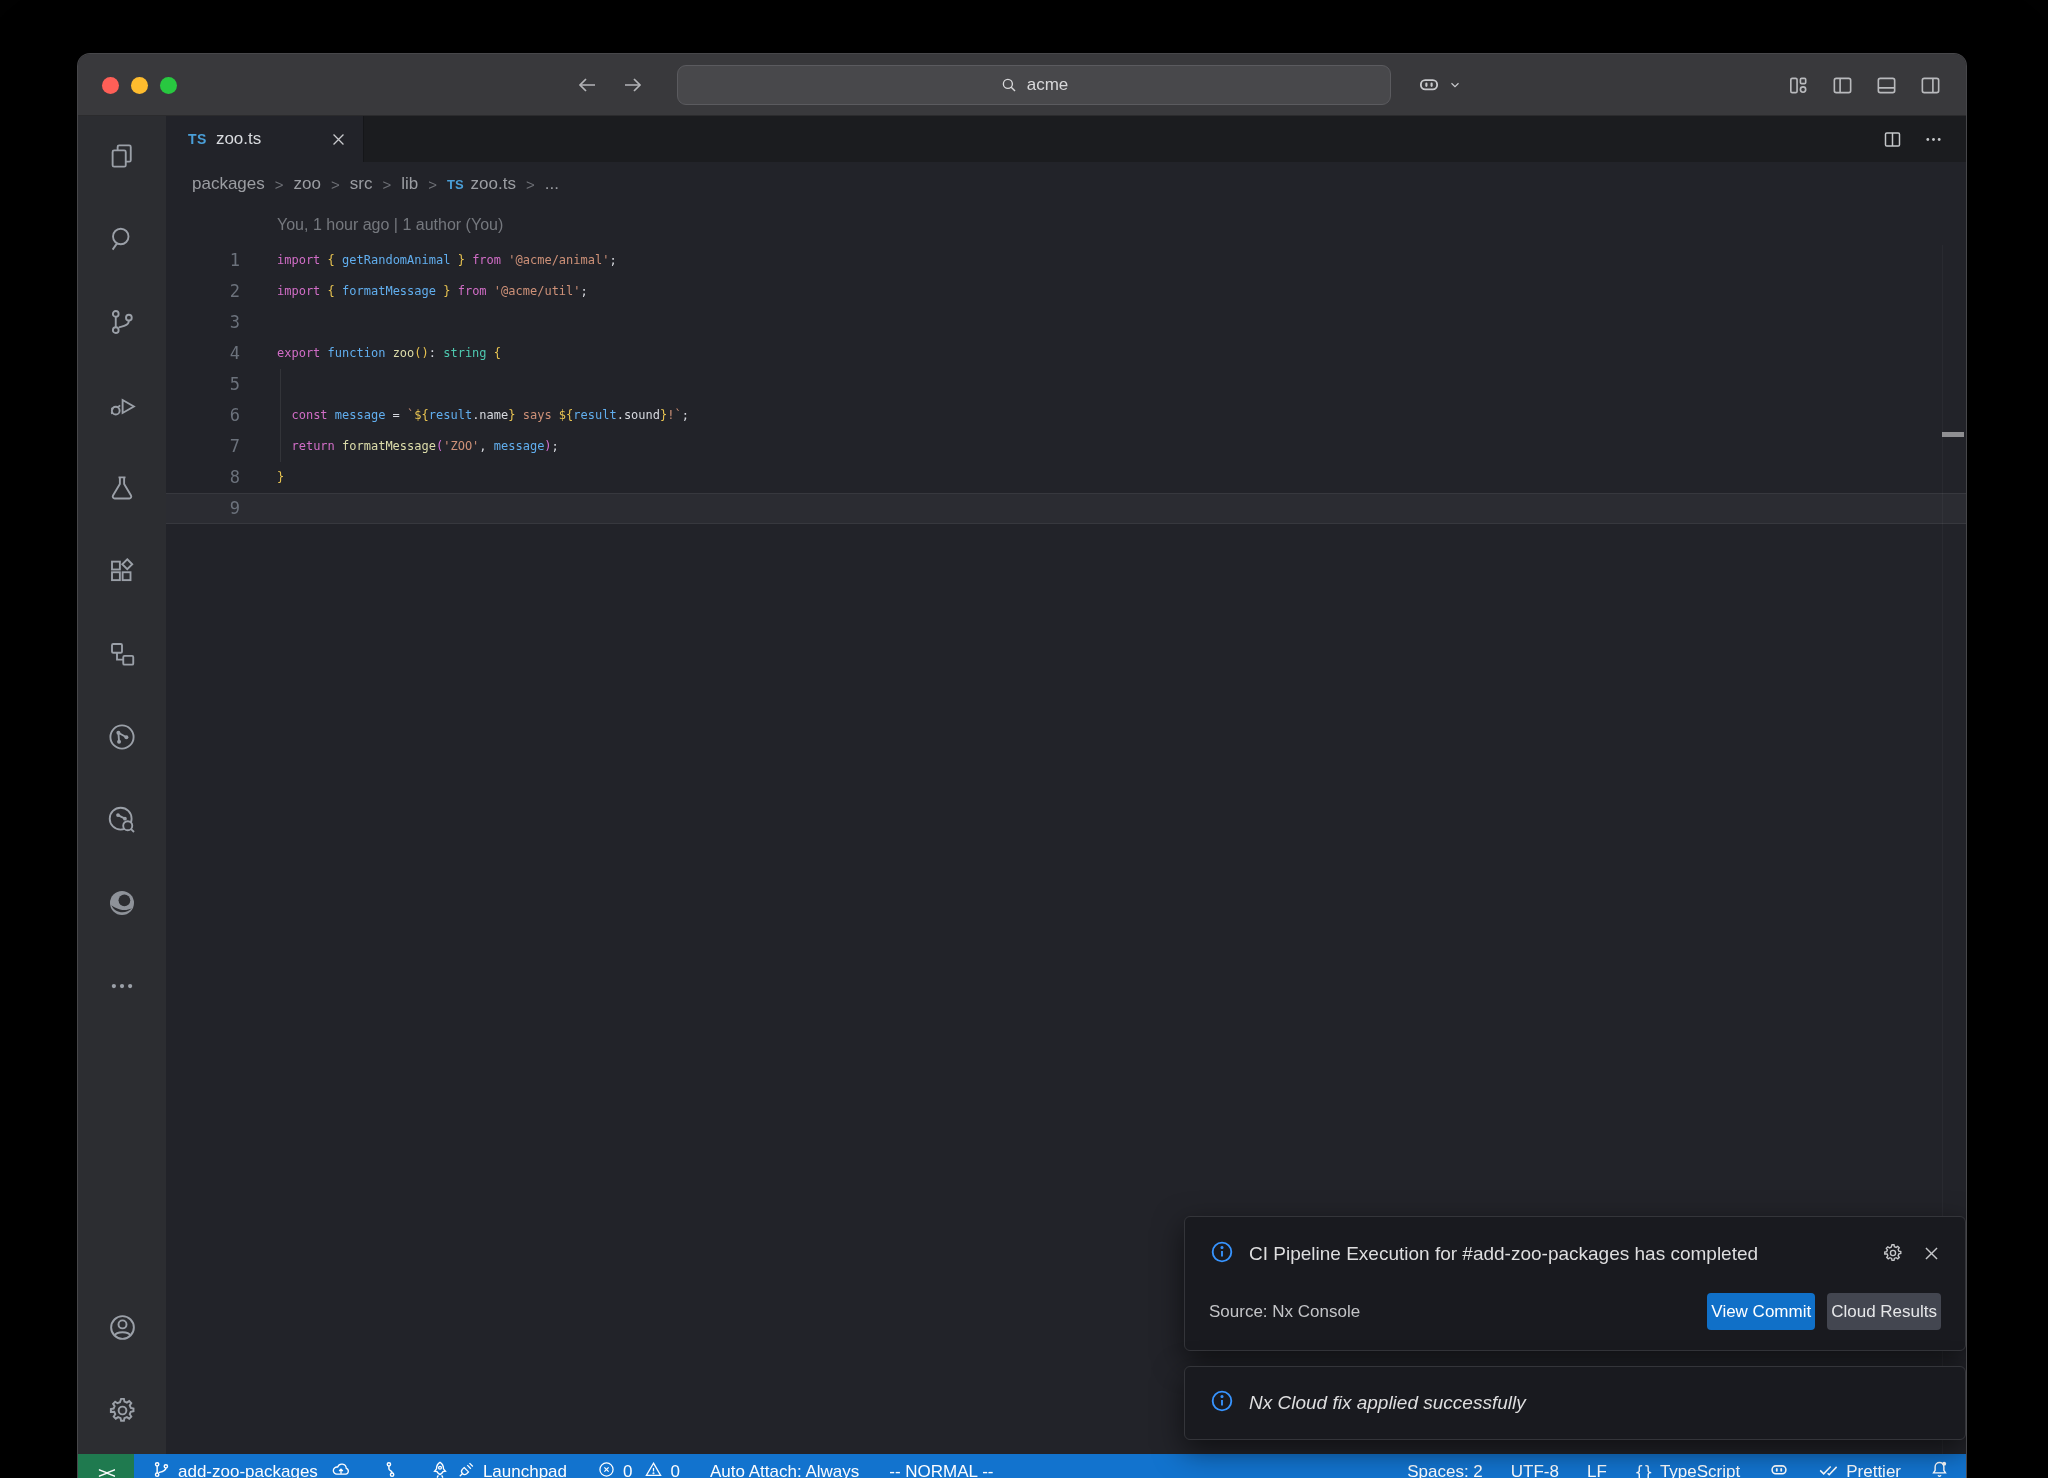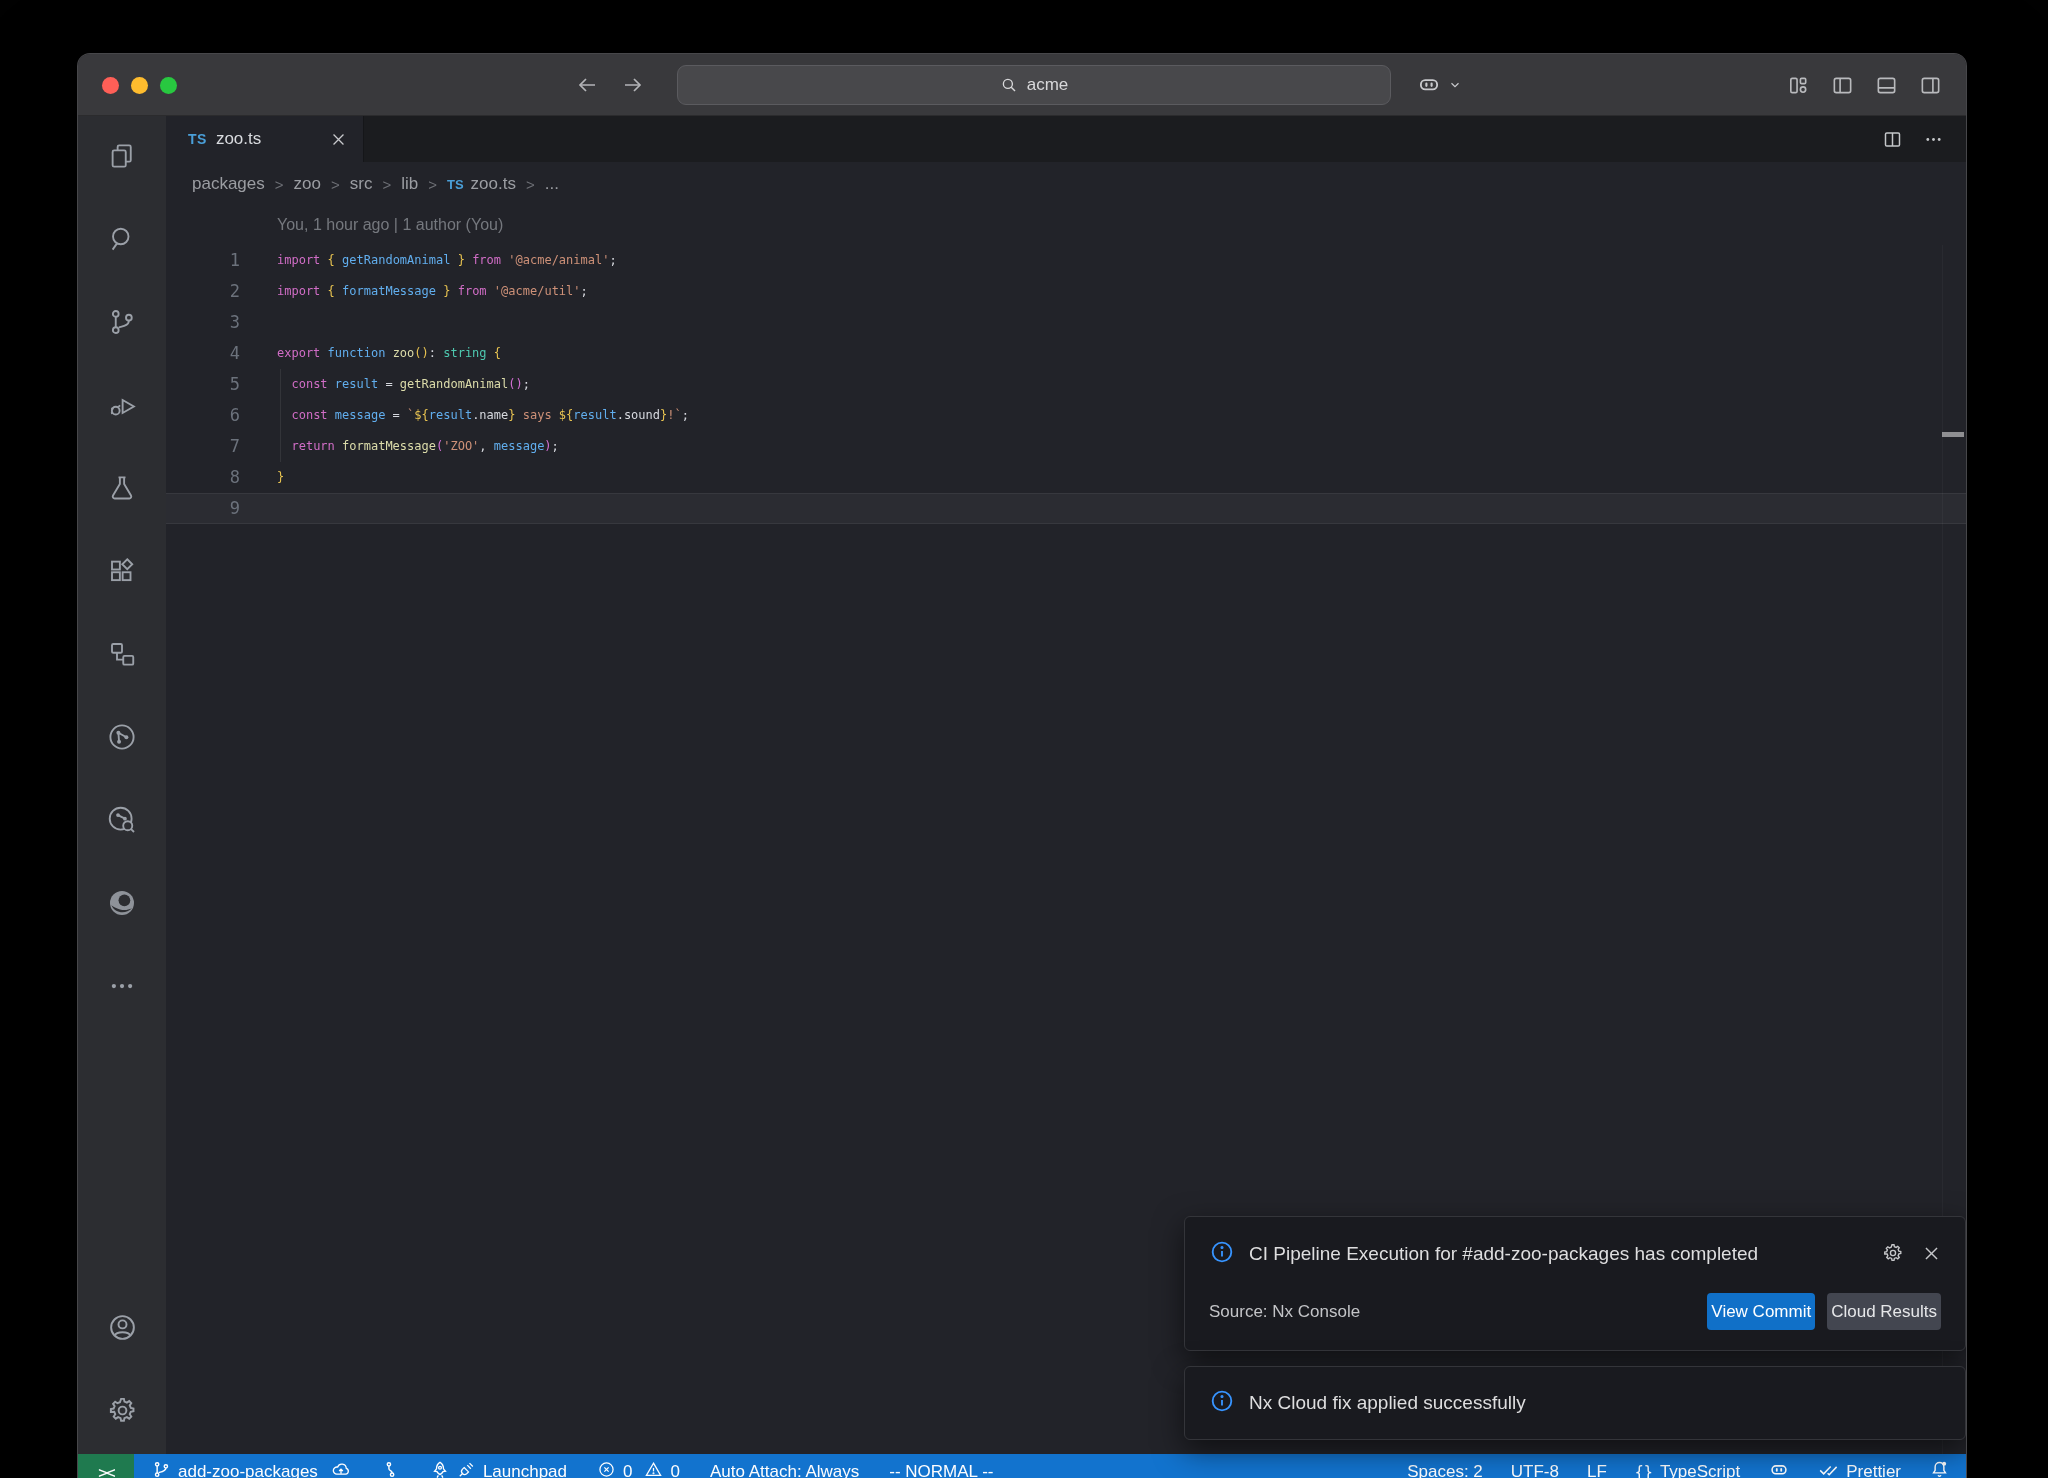--- a/index.html
+++ b/index.html
@@ -71,21 +71,21 @@
   .toast-msg { width:520px; margin-left:14px; color:#dededf; font-size:19px; line-height:30px; }
   .toast-icons { margin-left:auto; display:flex; align-items:center; gap:18px; color:#c6c7ca; padding-top:3px; }
   .toast-foot { margin-top:24px; display:flex; align-items:center; }
   .toast-source { color:#c3c4c7; font-size:17px; }
   .toast-btns { margin-left:auto; display:flex; gap:12px; }
   .btn { height:37px; padding:0 4px; border:none; border-radius:4px; font-size:17px;
          font-family:"Liberation Sans", sans-serif; cursor:pointer; }
   .btn-primary { background:#1070c8; color:#ffffff; }
   .btn-secondary { background:#434650; color:#e6e7e9; }
   .toast-2 { height:74px; display:flex; align-items:center; padding:0 24px; }
-  .toast-2 .toast-msg { width:auto; }
+  .toast-2 .toast-msg { width:auto;font-style:italic; }
 
   
   .statusbar { height:36px; flex:0 0 36px; background:#1273ce; display:flex; align-items:center;
                color:#fdfdfe; font-size:17px; }
   .sb-remote { width:56px; height:36px; background:#1f7a4f; display:flex; align-items:center; justify-content:center;
                font-family:"DejaVu Sans Mono", monospace; font-size:16px; letter-spacing:-2px; }
   .sb-left { display:flex; align-items:center; gap:30px; margin-left:18px; }
   .sb-right { margin-left:auto; display:flex; align-items:center; gap:28px; margin-right:16px; }
   .sb-item { display:flex; align-items:center; gap:7px; white-space:nowrap; }
   .sb-braces { font-family:"DejaVu Sans Mono", monospace; font-size:15px; }
@@ -349,21 +349,20 @@
               <div class="code-line">
                 <span class="gutter">3</span>
                 <span class="code-text"></span>
               </div>
               <div class="code-line">
                 <span class="gutter">4</span>
                 <span class="code-text"><span class="tk-kw">export</span><span class="tk-pl"> </span><span class="tk-blue">function</span><span class="tk-pl"> </span><span class="tk-fn">zoo</span><span class="tk-b1">()</span><span class="tk-pl">: </span><span class="tk-type">string</span><span class="tk-pl"> </span><span class="tk-b1">{</span></span>
               </div>
               <div class="code-line">
                 <span class="gutter">5</span>
-                <span class="code-text"><span class="tk-pl">  </span><span class="tk-kw">const</span><span class="tk-pl"> </span><span class="tk-blue">result</span><span class="tk-pl"> = </span><span class="tk-fn">getRandomAnimal</span><span class="tk-b2">()</span><span class="tk-pl">;</span></span>
               </div>
               <div class="code-line">
                 <span class="gutter">6</span>
                 <span class="code-text"><span class="tk-pl">  </span><span class="tk-kw">const</span><span class="tk-pl"> </span><span class="tk-blue">message</span><span class="tk-pl"> = </span><span class="tk-str">`</span><span class="tk-b1">${</span><span class="tk-blue">result</span><span class="tk-pl">.name</span><span class="tk-b1">}</span><span class="tk-str"> says </span><span class="tk-b1">${</span><span class="tk-blue">result</span><span class="tk-pl">.sound</span><span class="tk-b1">}</span><span class="tk-str">!`</span><span class="tk-pl">;</span></span>
               </div>
               <div class="code-line">
                 <span class="gutter">7</span>
                 <span class="code-text"><span class="tk-pl">  </span><span class="tk-kw">return</span><span class="tk-pl"> </span><span class="tk-fn">formatMessage</span><span class="tk-b2">(</span><span class="tk-str">'ZOO'</span><span class="tk-pl">, </span><span class="tk-blue">message</span><span class="tk-b2">)</span><span class="tk-pl">;</span></span>
               </div>
               <div class="code-line">

